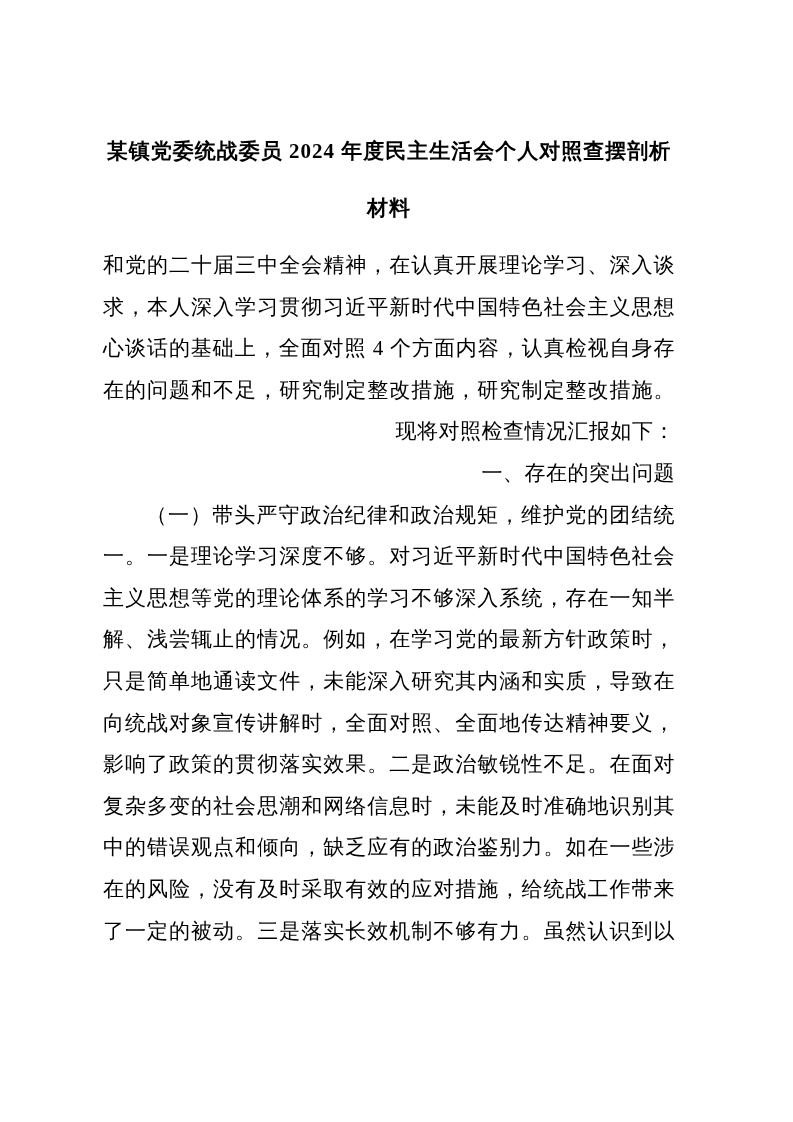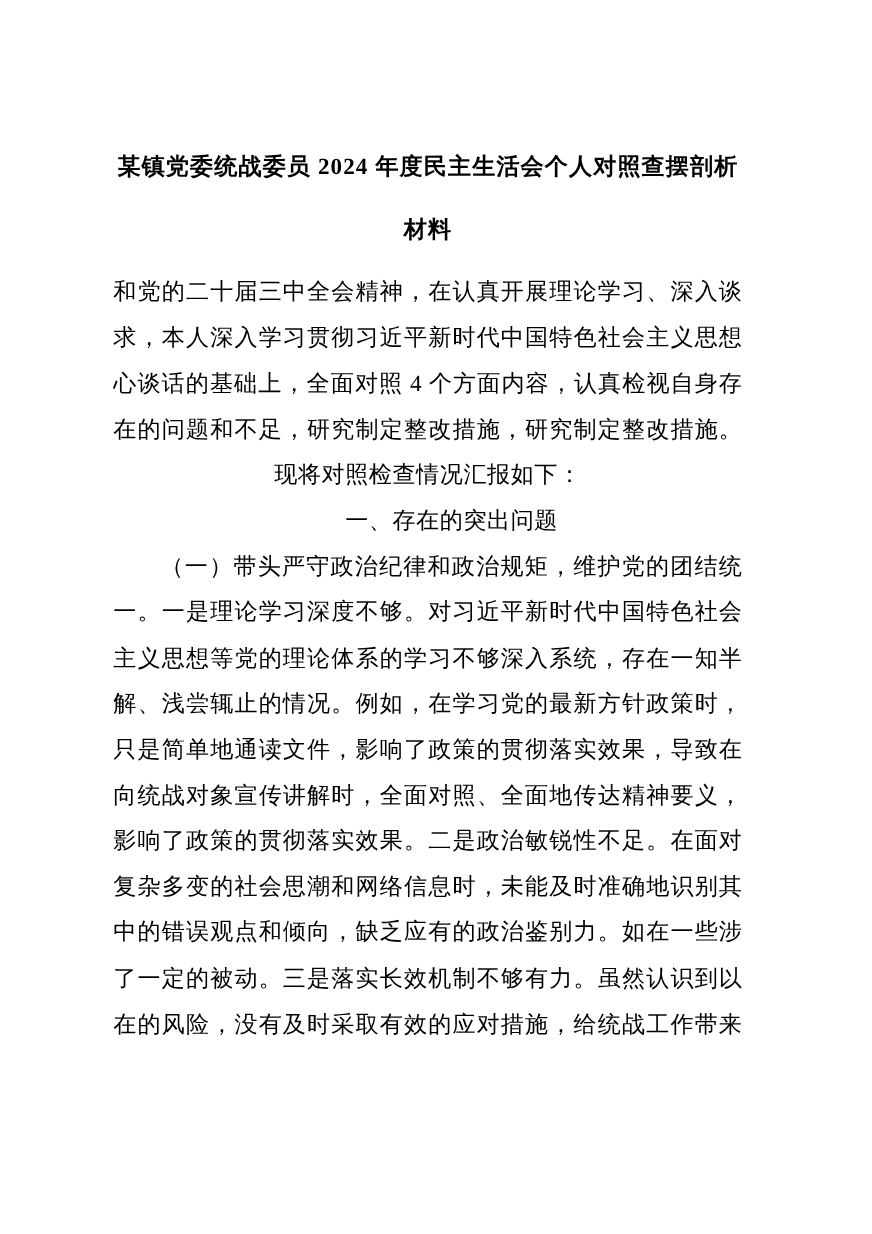--- a/index.html
+++ b/index.html
@@ -35,21 +35,21 @@
     display: block;
     white-space: nowrap;
   }
   .body-text {
     margin-top: 8px;
     font-size: 21px;
     line-height: 41.6px;
     letter-spacing: 0.5px;
   }
   .line {
-    text-align: center;
+    text-align: right;
     white-space: normal;
   }
   .line.just {
     text-align: justify;
     text-align-last: justify;
     text-justify: inter-character;
   }
   .line.indent {
     text-indent: 43px;
   }
@@ -67,22 +67,22 @@
         <div class="line just">和党的二十届三中全会精神，在认真开展理论学习、深入谈</div>
         <div class="line just">求，本人深入学习贯彻习近平新时代中国特色社会主义思想</div>
         <div class="line just">心谈话的基础上，全面对照 4 个方面内容，认真检视自身存</div>
         <div class="line just">在的问题和不足，研究制定整改措施，研究制定整改措施。</div>
         <div class="line">现将对照检查情况汇报如下：</div>
         <div class="line indent">一、存在的突出问题</div>
         <div class="line just indent">（一）带头严守政治纪律和政治规矩，维护党的团结统</div>
         <div class="line just">一。一是理论学习深度不够。对习近平新时代中国特色社会</div>
         <div class="line just">主义思想等党的理论体系的学习不够深入系统，存在一知半</div>
         <div class="line just">解、浅尝辄止的情况。例如，在学习党的最新方针政策时，</div>
-        <div class="line just">只是简单地通读文件，影响了政策的贯彻落实效果，导致在</div>
+        <div class="line just">只是简单地通读文件，未能深入研究其内涵和实质，导致在</div>
         <div class="line just">向统战对象宣传讲解时，全面对照、全面地传达精神要义，</div>
         <div class="line just">影响了政策的贯彻落实效果。二是政治敏锐性不足。在面对</div>
         <div class="line just">复杂多变的社会思潮和网络信息时，未能及时准确地识别其</div>
         <div class="line just">中的错误观点和倾向，缺乏应有的政治鉴别力。如在一些涉</div>
+        <div class="line just">在的风险，没有及时采取有效的应对措施，给统战工作带来</div>
         <div class="line just">了一定的被动。三是落实长效机制不够有力。虽然认识到以</div>
-        <div class="line just">在的风险，没有及时采取有效的应对措施，给统战工作带来</div>
       </div>
   </div>
 </div>
 
 </body></html>

